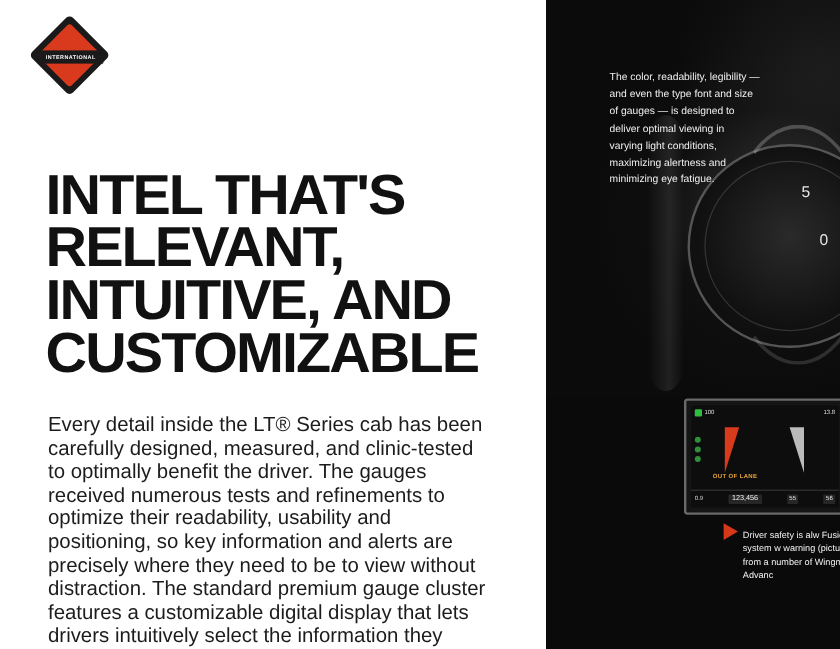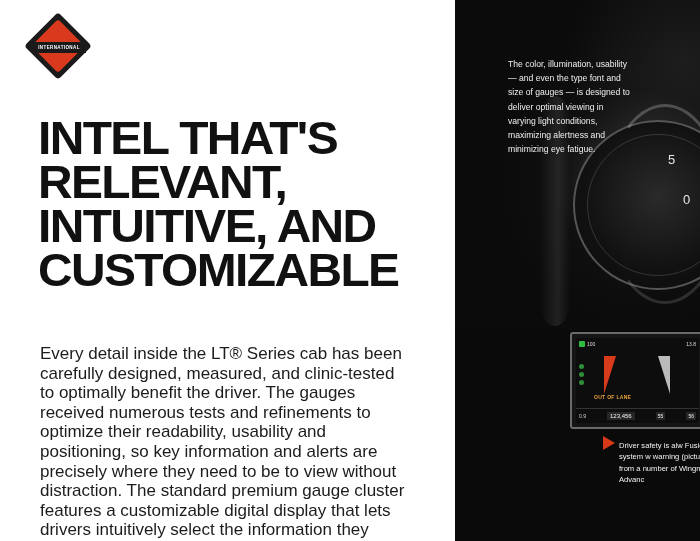--- a/index.html
+++ b/index.html
@@ -59,21 +59,21 @@
     font-size: 4.5px;
     letter-spacing: 0.4px;
     font-weight: bold;
     font-family: "Liberation Sans", sans-serif;
     white-space: nowrap;
   }
 
   
   .headline {
     position: absolute;
-    left: 38px; top: 116px;
+    left: 38px; top: 140px;
     width: 410px;
   }
   .headline-line {
     font-family: "Liberation Sans", sans-serif;
     font-weight: bold;
     font-size: 47px;
     line-height: 44px;
     letter-spacing: -1.6px;
     color: #111111;
     text-transform: uppercase;
@@ -356,15 +356,15 @@
           <span class="mini-box">56</span>
         </div>
 
       </div>
     </div>
 
     <div class="callout-arrow"></div>
     <div class="callout-text">Driver safety is alw Fusion™ system w warning (pictured from a number of Wingman Advanc</div>
   </div>
 
-  <div class="caption">The color, illumination, usability — and even the type font and size of gauges — is designed to deliver optimal viewing in varying light conditions, maximizing alertness and minimizing eye fatigue.</div>
+  <div class="caption">The color, readability, legibility — and even the type font and size of gauges — is designed to deliver optimal viewing in varying light conditions, maximizing alertness and minimizing eye fatigue.</div>
 
 </div>
 
 </body></html>

